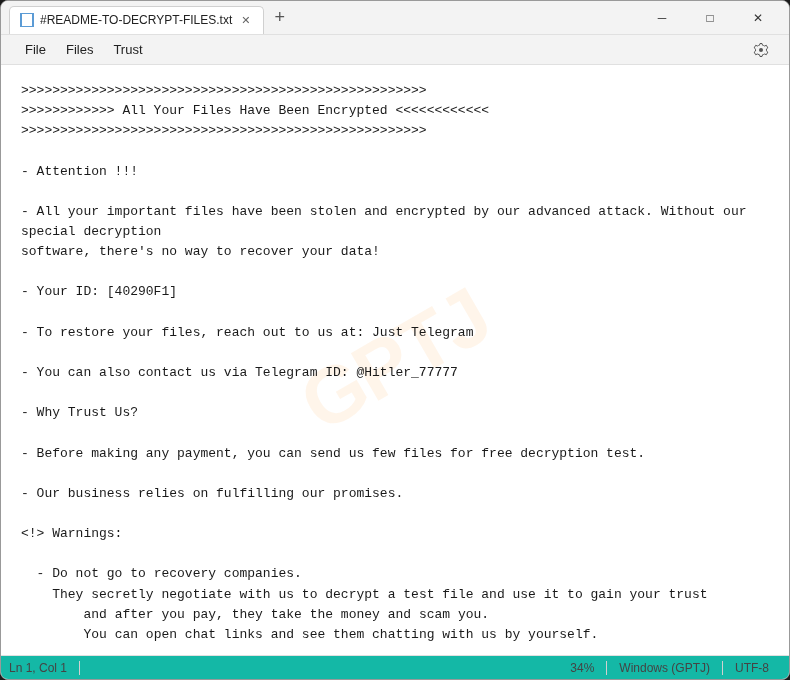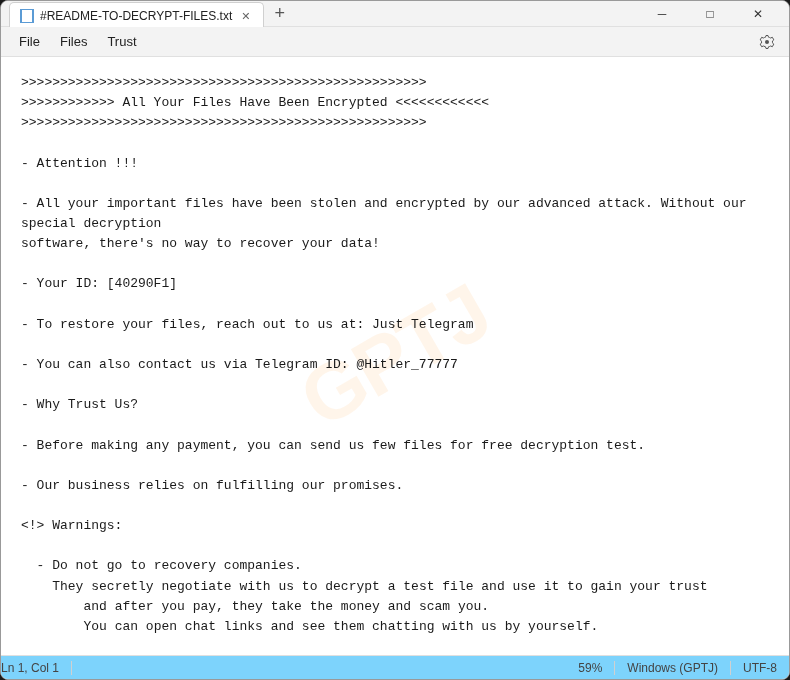--- a/index.html
+++ b/index.html
@@ -23,21 +23,21 @@
       border: 1px solid #999;
       display: flex;
       flex-direction: column;
       border-radius: 8px;
       overflow: hidden;
     }
 
     
     .title-bar {
       background: #f3f3f3;
-      height: 26px;
+      height: 34px;
       display: flex;
       align-items: center;
       padding: 0 8px;
       border-bottom: 1px solid #e0e0e0;
       flex-shrink: 0;
     }
 
     .tab-area {
       display: flex;
       align-items: center;
@@ -114,21 +114,21 @@
       font-size: 12px;
       color: #333;
     }
 
     
     .menu-bar {
       background: #f3f3f3;
       height: 30px;
       display: flex;
       align-items: center;
-      padding: 0 8px;
+      padding: 0 14px;
       border-bottom: 1px solid #e0e0e0;
       flex-shrink: 0;
     }
 
     .menu-item {
       padding: 4px 10px;
       font-size: 13px;
       color: #222;
       cursor: pointer;
       border-radius: 3px;
@@ -185,25 +185,25 @@
       letter-spacing: -2px;
     }
 
     .text-content {
       position: relative;
       z-index: 1;
     }
 
     
     .status-bar {
-      background: #7dd3fc;
+      background: #14b8a6;
       height: 24px;
       display: flex;
       align-items: center;
-      padding: 0 0;
+      padding: 0 8px;
       border-top: 1px solid #e0e0e0;
       font-size: 12px;
       color: #444;
       flex-shrink: 0;
       gap: 0;
     }
 
     .status-item {
       padding: 0 12px;
       border-right: 1px solid #d0d0d0;
@@ -313,19 +313,19 @@
 
 - https://www.kraken.com/learn/buy-bitcoin-btc
 - https://www.coinbase.com/en-gb/how-to-buy/bitcoin
 - https://paxful.com</pre>
     </div>
   </div>
 
   <div class="status-bar">
     <span class="status-item">Ln 1, Col 1</span>
     <div class="status-right">
-      <span class="status-item">59%</span>
+      <span class="status-item">34%</span>
       <span class="status-item">Windows (GPTJ)</span>
       <span class="status-item">UTF-8</span>
     </div>
   </div>
 
 </div>
 
 </body></html>

